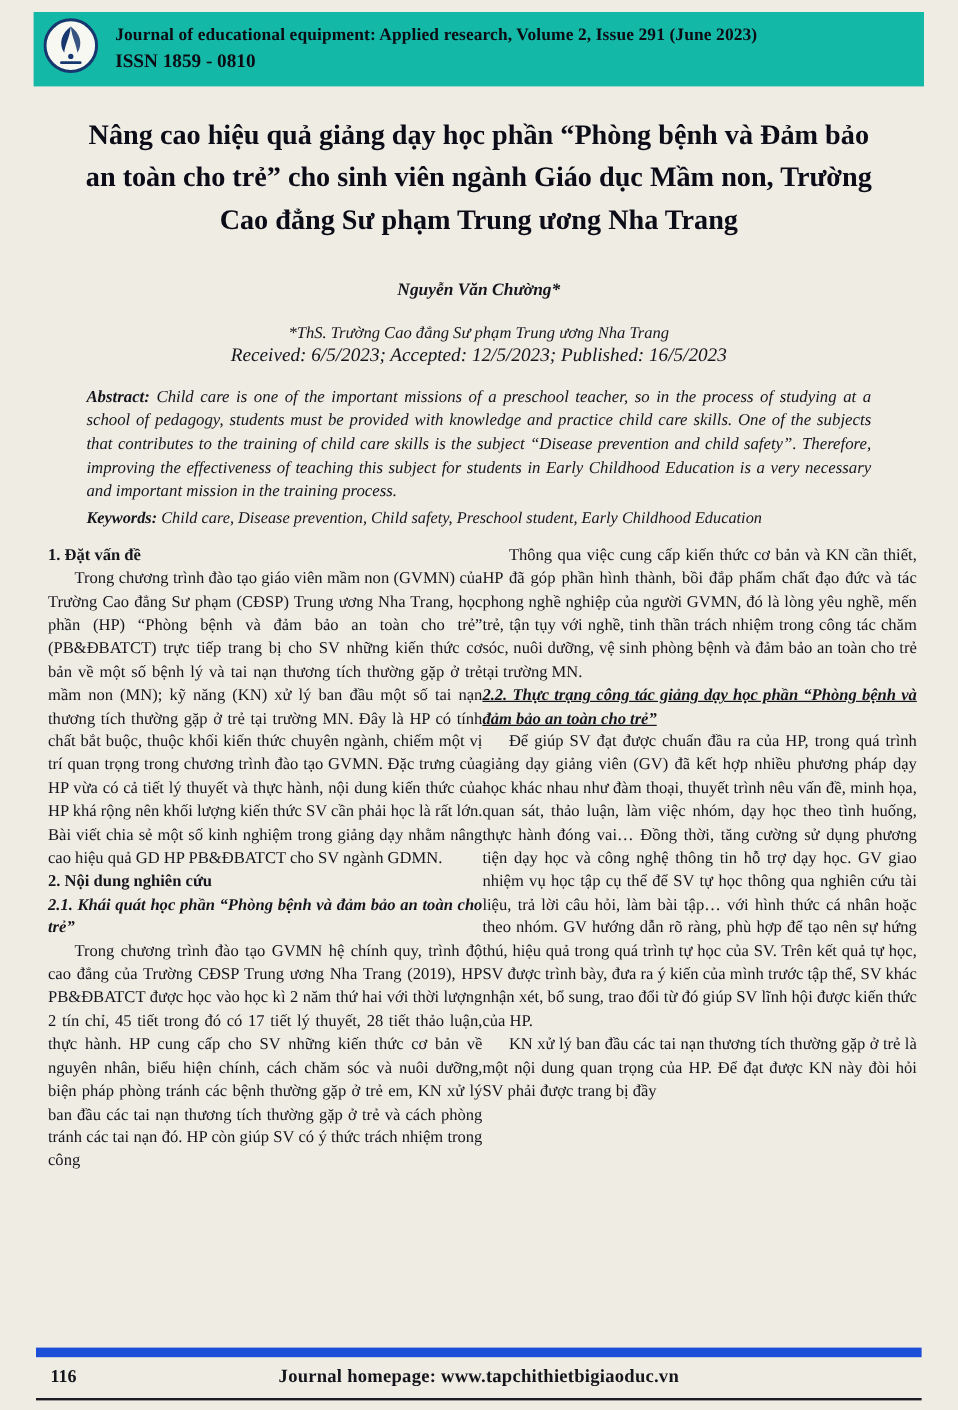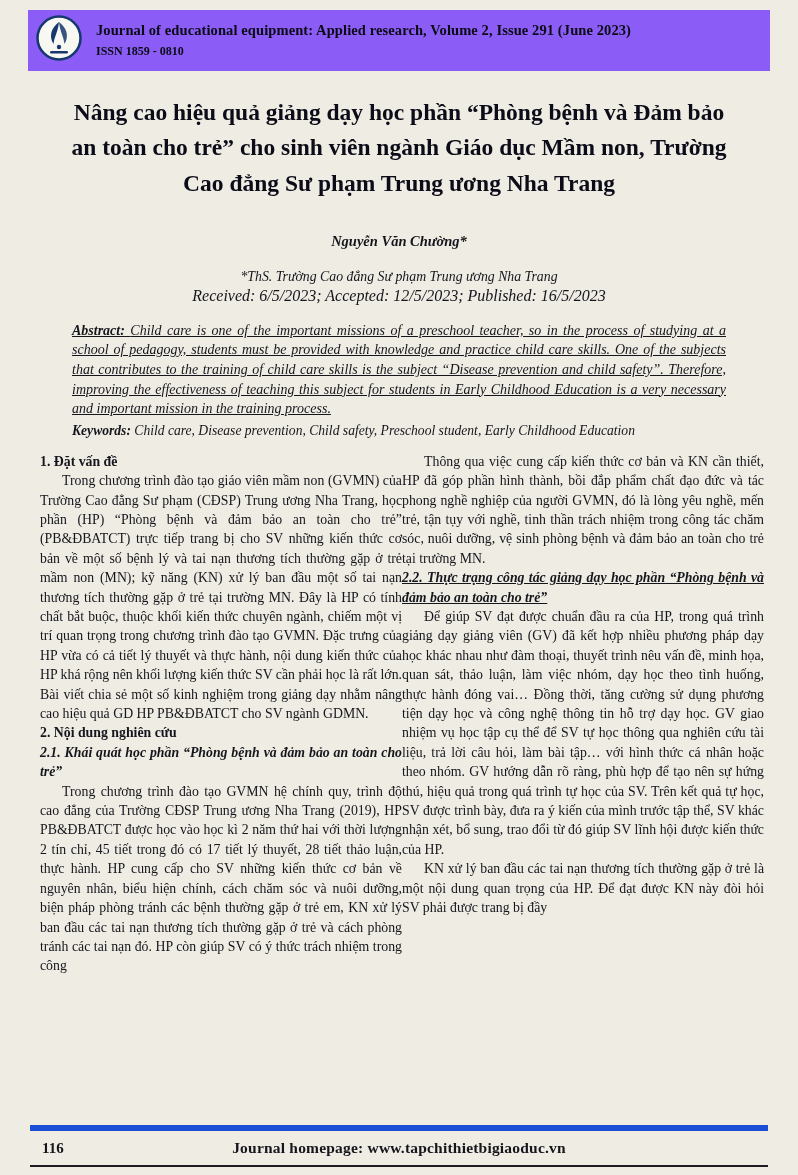--- a/index.html
+++ b/index.html
@@ -8,30 +8,30 @@
     background:#efece4;
     font-family:"Liberation Serif","DejaVu Serif",serif;
     color:#15151c;
     overflow:hidden;
   }
   .page{position:relative;width:798px;height:1175px;}
 
   
   .header-bar{
     margin:10px 28px 0 28px;
-    background:#8b5cf6;
+    background:#14b8a6;
     display:flex;align-items:center;
     padding:5px 12px 6px 8px;
     min-height:52px;
     box-sizing:border-box;
   }
   .logo-wrap{flex:0 0 auto;margin-right:14px;}
   .header-text{flex:1;}
   .header-line1{font-weight:bold;font-size:14.5px;color:#0b0b14;letter-spacing:.1px;}
-  .header-line2{font-weight:bold;font-size:12px;color:#0b0b14;margin-top:5px;}
+  .header-line2{font-weight:bold;font-size:16px;color:#0b0b14;margin-top:5px;}
 
   
   .title{
     margin:24px 62px 0 62px;
     text-align:center;
     font-weight:bold;
     font-size:23.5px;
     line-height:1.5;
     color:#0c0c18;
   }
@@ -39,21 +39,20 @@
   .affiliation{margin-top:19px;text-align:center;font-style:italic;font-size:13.8px;}
   .dates{margin-top:2px;text-align:center;font-style:italic;font-size:16px;}
 
   
   .abstract{
     margin:16px 72px 0 72px;
     font-style:italic;
     font-size:14px;
     line-height:1.4;
     text-align:justify;
-    text-decoration:underline;
   }
   .abstract .lbl,.keywords .lbl{font-weight:bold;}
   .keywords{
     margin:2px 72px 0 72px;
     font-style:italic;
     font-size:13.6px;
     line-height:1.4;
     white-space:nowrap;
   }
 
@@ -73,21 +72,21 @@
   .subheading{font-weight:bold;font-style:italic;}
   .subheading.underline{text-decoration:underline;}
   .subsubheading{font-style:italic;}
   .para{text-indent:1.6em;}
   .para-continue{text-indent:0;}
 
   
   .footer{
     position:absolute;
     left:30px;right:30px;bottom:18px;
-    border-top:6px solid #1d4ed8;
+    border-top:8px solid #1d4ed8;
     border-bottom:2px solid #1c1c22;
     height:34px;
     display:flex;align-items:center;justify-content:center;
   }
   .page-number{
     position:absolute;left:12px;top:50%;transform:translateY(-50%);
     font-weight:bold;font-size:15px;
   }
   .homepage{
     font-weight:bold;font-size:15.5px;letter-spacing:.2px;

